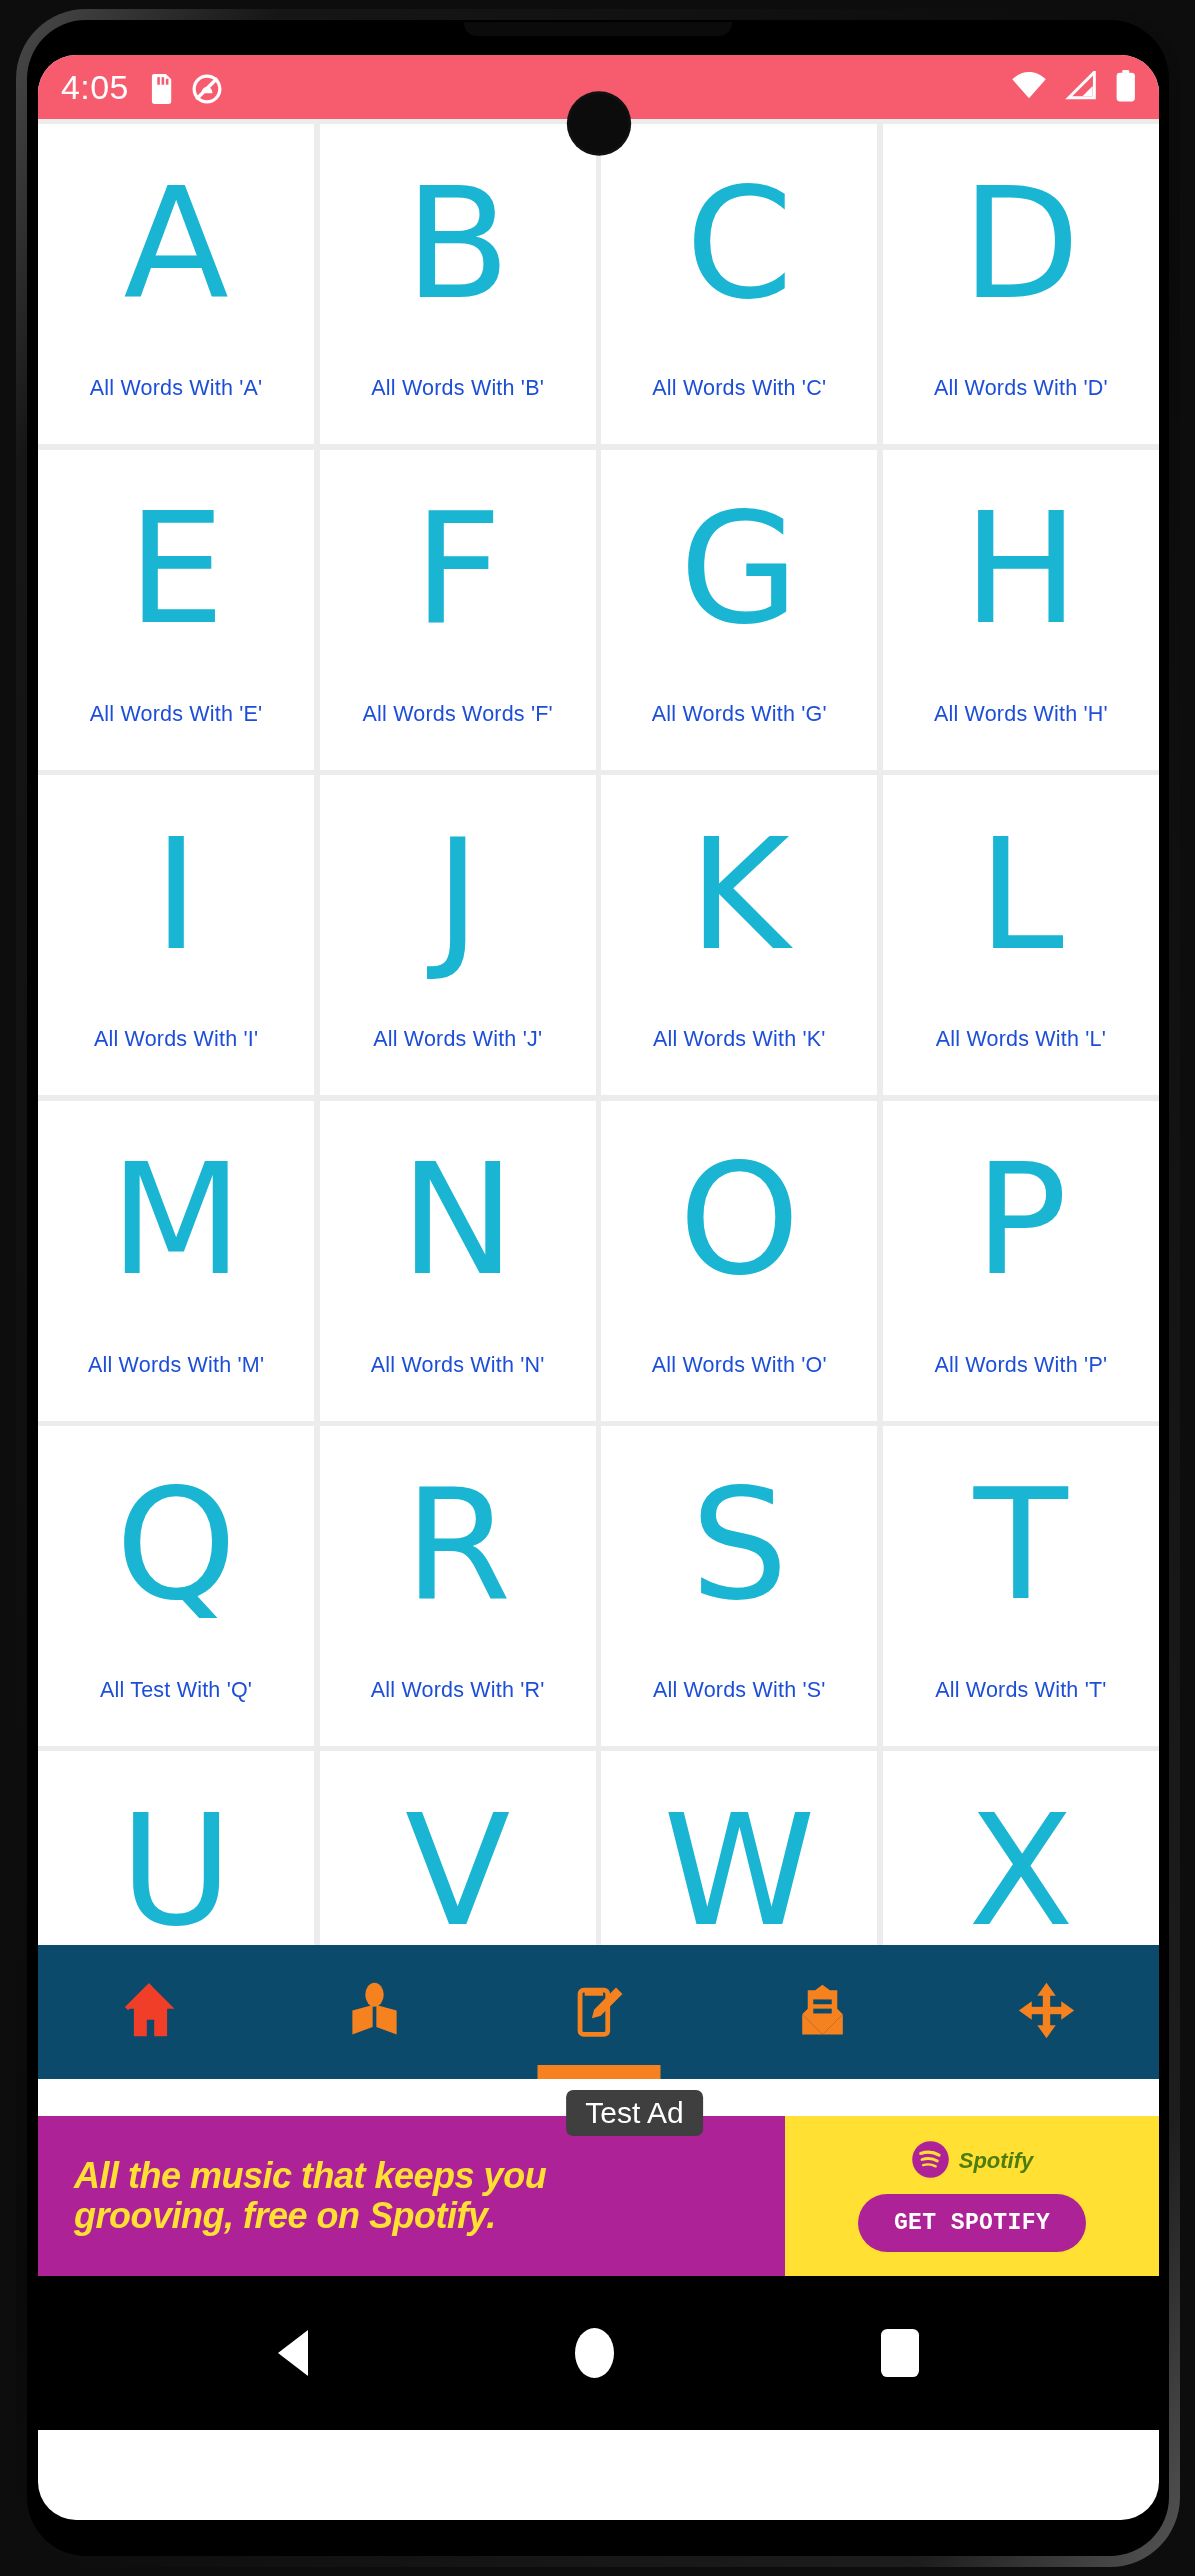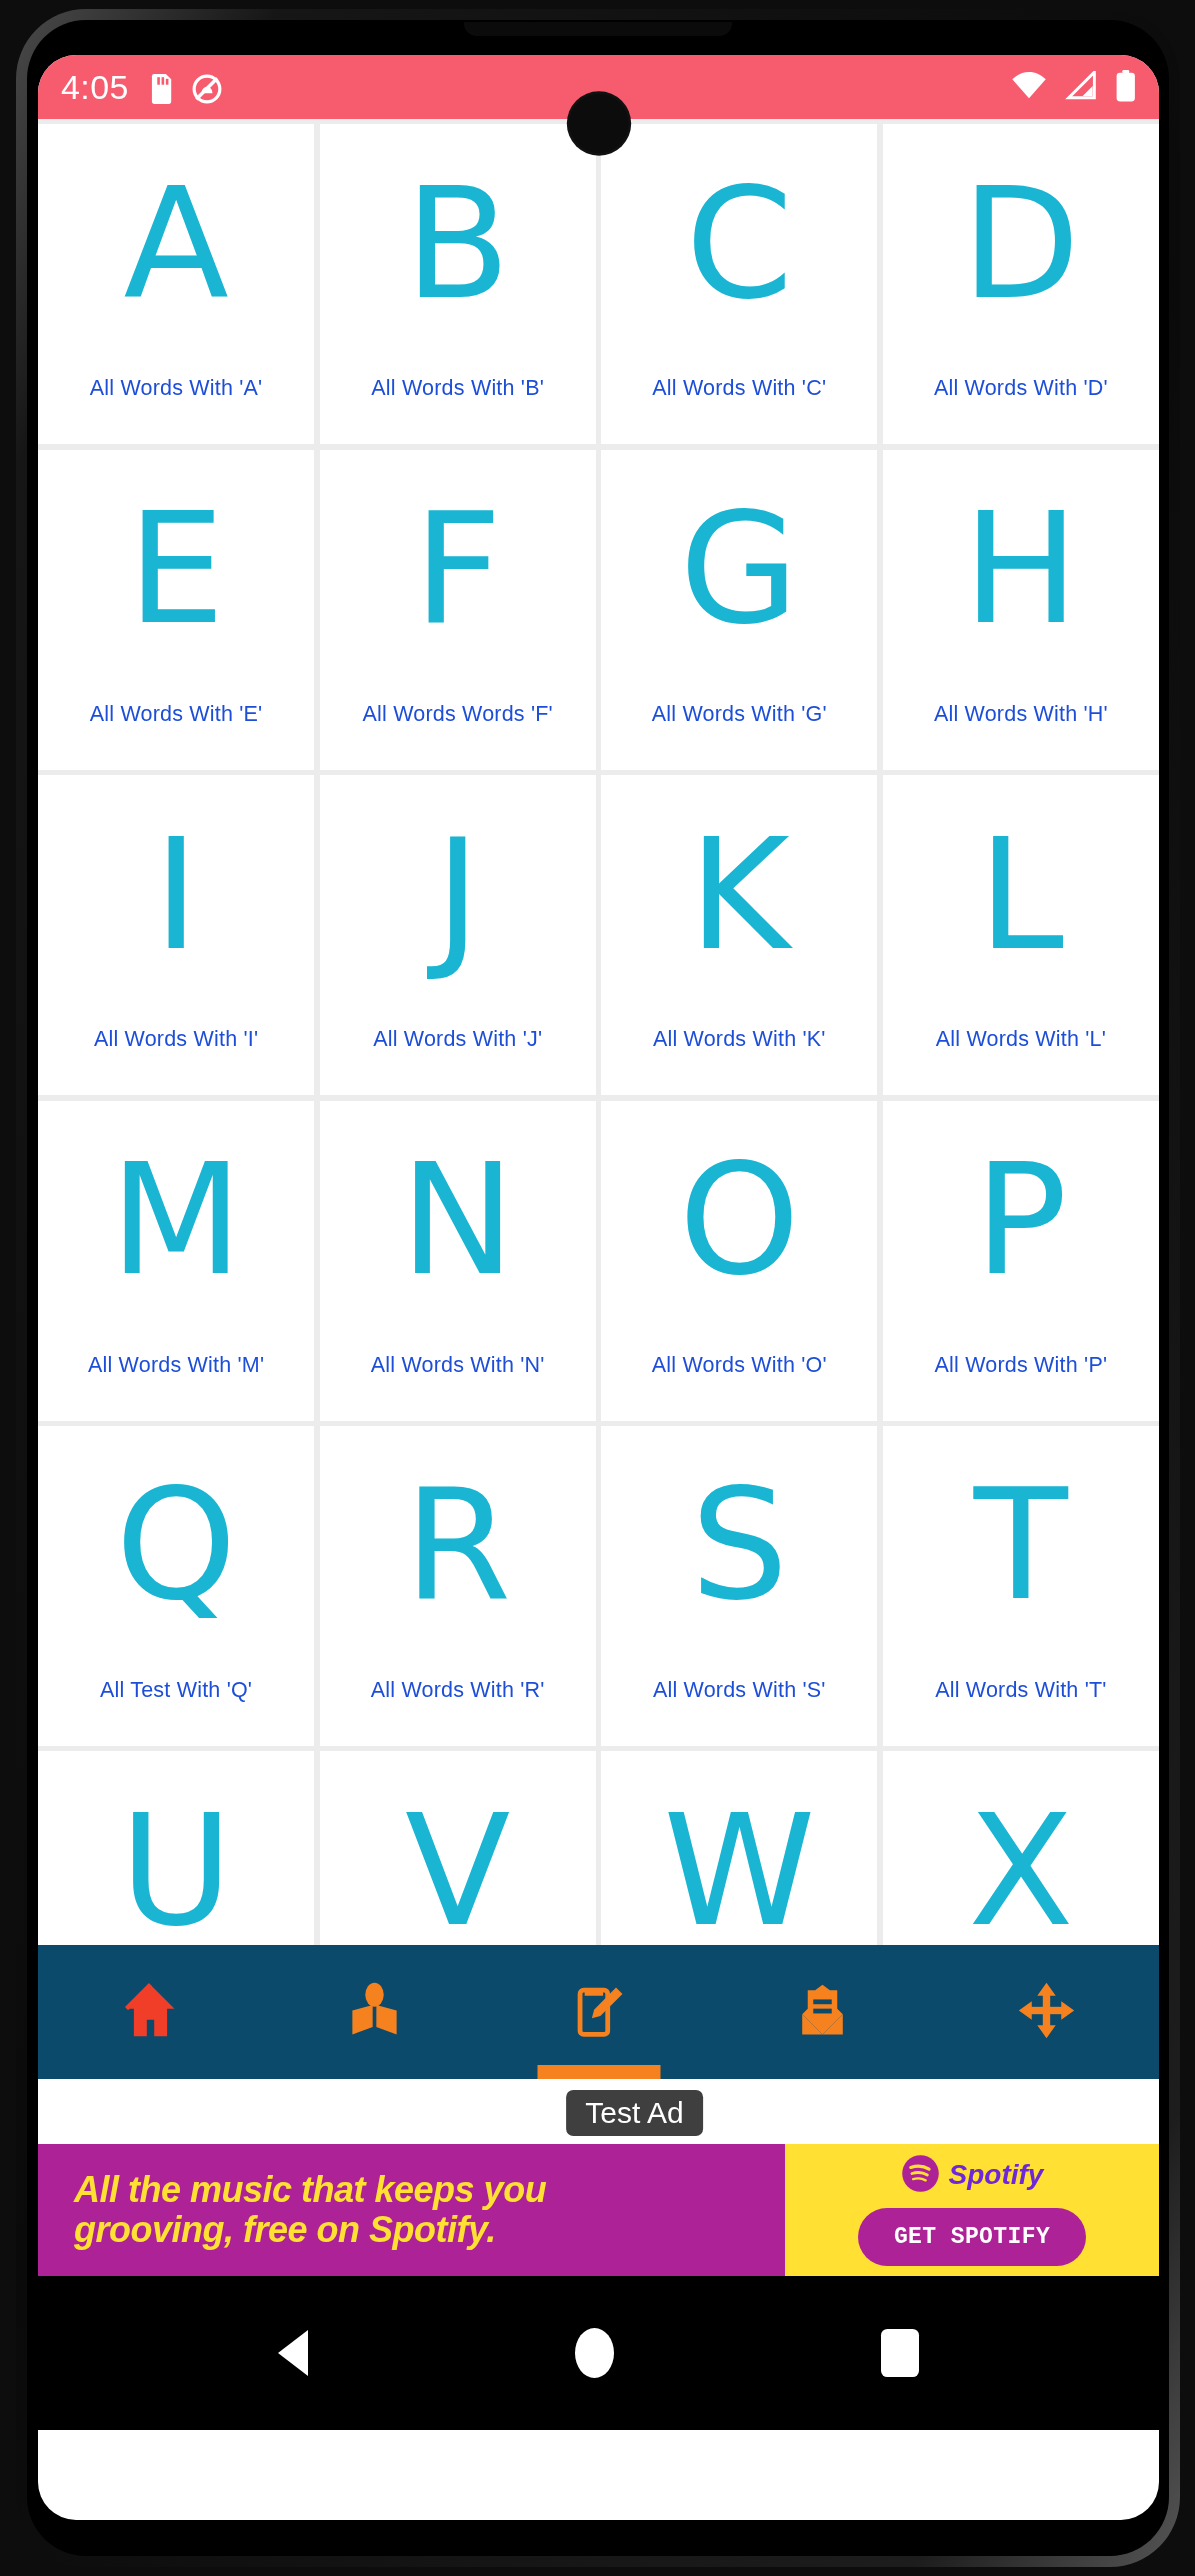--- a/index.html
+++ b/index.html
@@ -128,21 +128,21 @@
   .nav-item.active .indicator{ display:block; }
 
   
   #ad-zone{
     height:197px;
     background:#fff;
     position:relative;
   }
   #ad-banner{
     position:absolute; left:0; right:0; bottom:0;
-    height:132px;
+    height:160px;
     display:flex;
   }
   #ad-left{
     flex:1 1 auto;
     background:#AD2296;
     display:flex; align-items:center;
     padding-left:36px;
   }
   #ad-headline{
     color:#FFE033;
@@ -156,21 +156,21 @@
     width:374px;
     background:#FFE033;
     display:flex; flex-direction:column;
     align-items:center; justify-content:center;
     gap:12.5px;
   }
   #spotify-brand{
     display:flex; align-items:center; gap:9px;
   }
   #spotify-wordmark{
-    color:#6d28d9; font-size:28px; font-weight:bold; font-style:italic;
+    color:#4d7c0f; font-size:22px; font-weight:bold; font-style:italic;
   }
   #get-spotify-btn{
     background:#AD2296;
     color:#ffffff;
     font-size:23px;
     font-weight:bold;
     padding:16px 36px;
     border-radius:39px;
     letter-spacing:0.4px;
     border:none;

